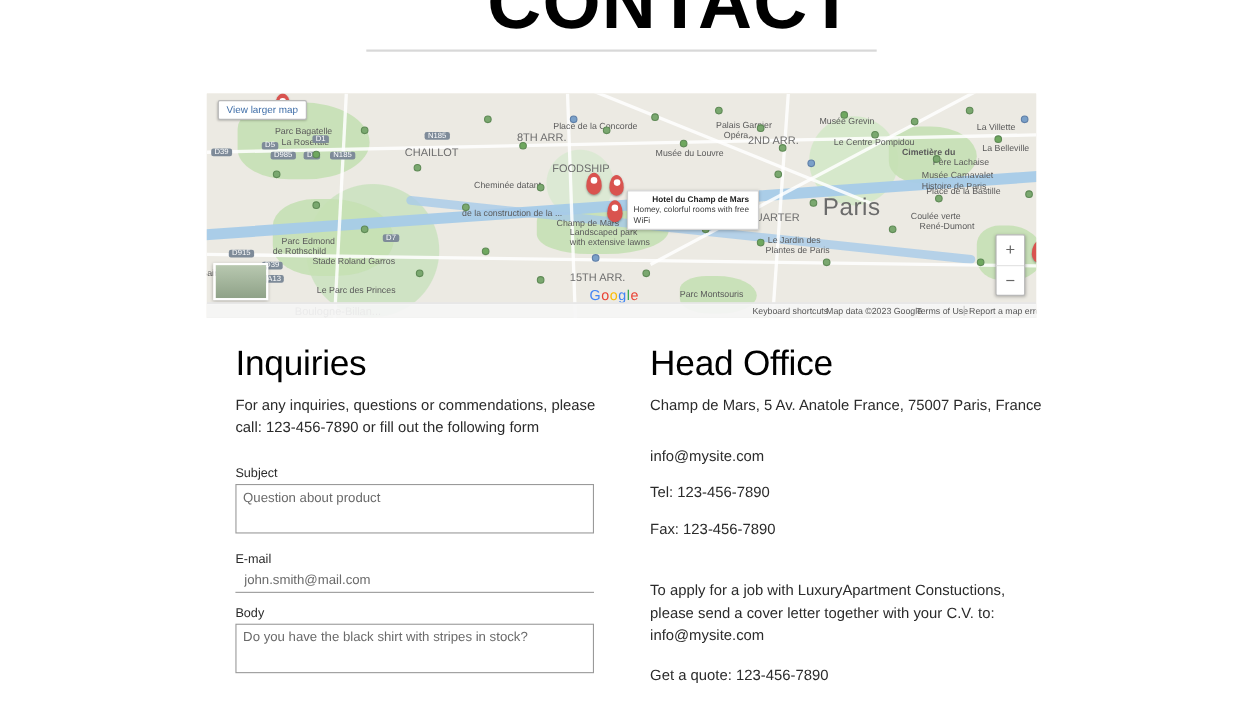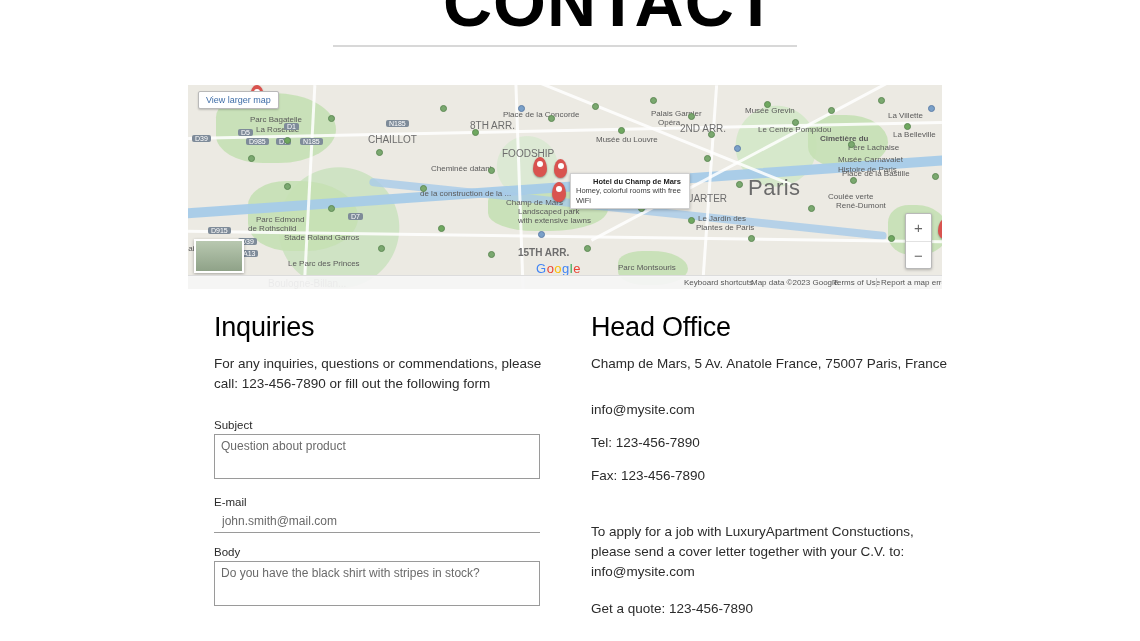--- a/index.html
+++ b/index.html
@@ -265,21 +265,21 @@
   }
   .col-right {
     position: absolute;
     left: 591px;
     top: 313px;
     width: 360px;
   }
 
   h2.section-title {
     margin: 0;
-    font-size: 27px;
+    font-size: 32px;
     font-weight: normal;
     color: #000;
     line-height: 1.1;
     letter-spacing: -.2px;
   }
   .body-copy {
     margin: 11px 0 0 0;
     font-size: 13.5px;
     line-height: 1.5;
     color: #2b2b2b;
@@ -391,21 +391,21 @@
         <div class="map-label" style="left: 640px; top: 107px;">Coulée verte</div>
         <div class="map-label" style="left: 648px; top: 116px;">René-Dumont</div>
         <div class="map-label" style="left: 330px; top: 122px;">Landscaped park</div>
         <div class="map-label" style="left: 330px; top: 131px;">with extensive lawns</div>
         <div class="map-label" style="left: 510px; top: 129px;">Le Jardin des</div>
         <div class="map-label" style="left: 508px; top: 138px;">Plantes de Paris</div>
         <div class="map-label" style="left: 44px; top: 130px; margin-left: 24px;">Parc Edmond</div>
         <div class="map-label" style="left: 60px; top: 139px;">de Rothschild</div>
         <div class="map-label" style="left: 96px; top: 148px;">Stade Roland Garros</div>
         <div class="map-label" style="left: 100px; top: 174px;">Le Parc des Princes</div>
-        <div class="map-label mid" style="left: 330px; top: 162px; font-weight: bold;">15TH ARR.</div>
+        <div class="map-label mid" style="left: 330px; top: 162px;">15TH ARR.</div>
         <div class="map-label" style="left: 430px; top: 178px;">Parc Montsouris</div>
         <div class="map-label" style="left: -5px; top: 159px;">Saint-Cloud</div>
         <div class="map-label mid" style="left: 80px; top: 193px;">Boulogne-Billan...</div>
       </div>
     <div id="map-hwy">
         <div class="map-label hwy" style="left: 4px; top: 50px;">D39</div>
         <div class="map-label hwy" style="left: 50px; top: 44px;">D5</div>
         <div class="map-label hwy" style="left: 58px; top: 53px;">D985</div>
         <div class="map-label hwy" style="left: 96px; top: 38px;">D1</div>
         <div class="map-label hwy" style="left: 88px; top: 53px;">D7</div>

